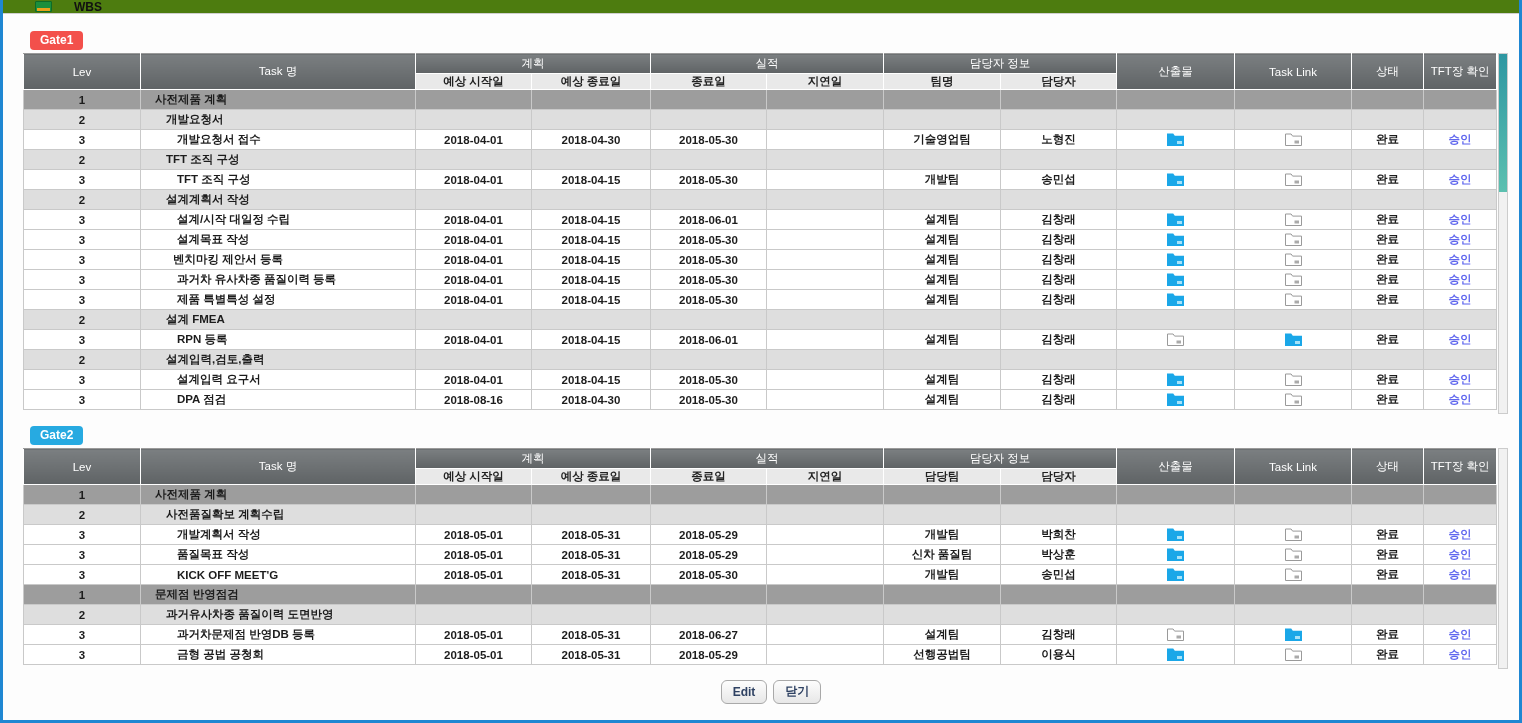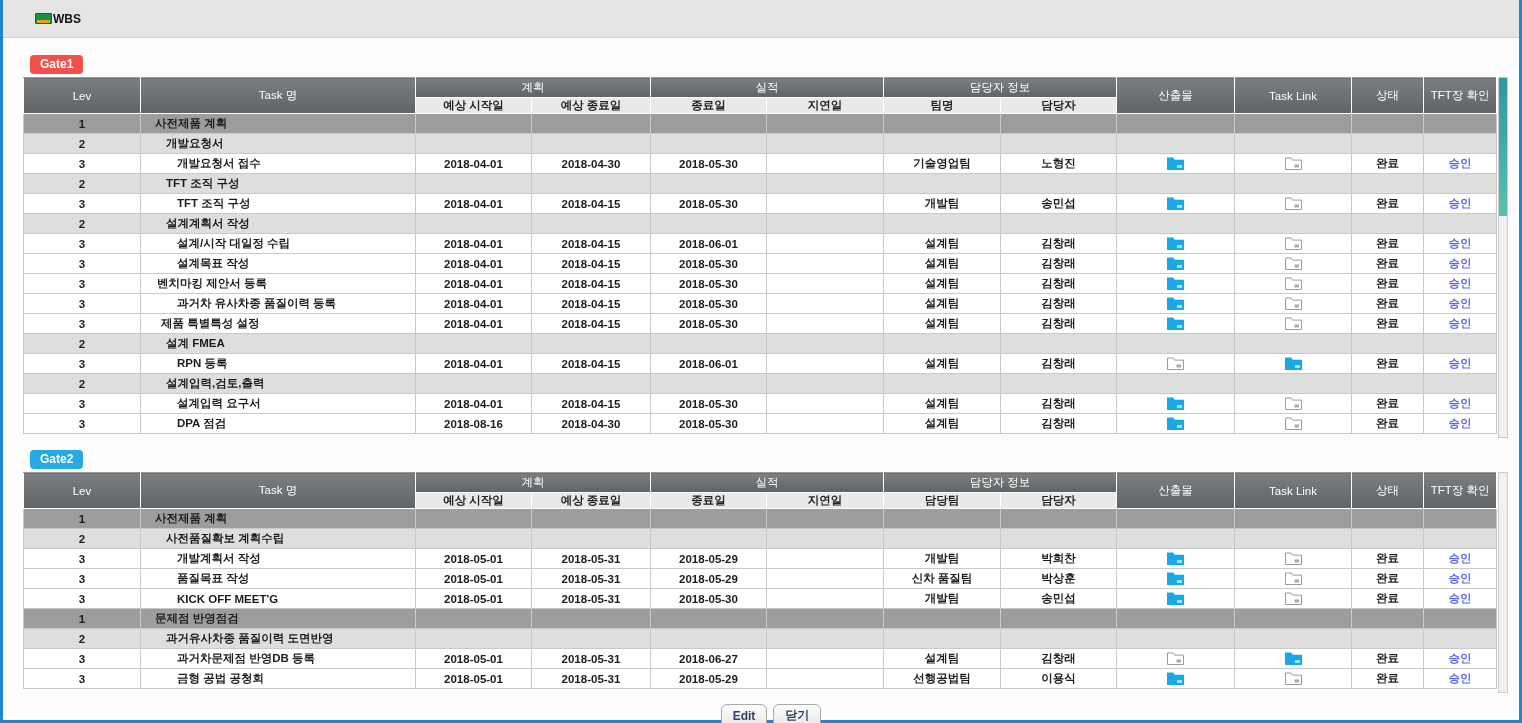--- a/index.html
+++ b/index.html
@@ -10,22 +10,22 @@
   }
   .page {
     width:1522px; height:723px;
     border-left:3px solid #1f87d2;
     border-right:3px solid #1f87d2;
     border-bottom:3px solid #1f87d2;
     background:#fdfdfd;
   }
   
   .titlebar {
-    height:38px; background:#e5e5e5; border-bottom:1px solid #d0d0d0;
-    display:flex; align-items:center; padding-left:32px; gap:1px;
+    height:14px; background:#4d7c0f; border-bottom:1px solid #d0d0d0;
+    display:flex; align-items:center; padding-left:32px; gap:22px;
   }
   .titlebar .title-text { font-size:12px; font-weight:700; color:#111; }
   .win-icon { width:17px; height:13px; display:inline-block; position:relative; }
   .win-icon .body { position:absolute; left:0; top:1px; width:17px; height:11px; background:#1b8f3c; border:1px solid #0d6b28; border-radius:1px; }
   .win-icon .stripe { position:absolute; left:2px; bottom:2px; width:13px; height:3px; background:#e8a21a; }
   
   .content { padding:16px 0 0 20px; }
   .gate-badge {
     display:inline-block; margin-left:7px; margin-bottom:3px;
     padding:2px 10px 3px 10px; border-radius:4px;
@@ -260,21 +260,21 @@
                       </svg></span></td>
                   <td><span class="icon-btn"><svg width="17" height="13" viewBox="0 0 17 13">
                         <path d="M0.5 1h5.6l1.5 2.1h8.9v9.4H0.5z" fill="#ffffff" stroke="#9a9a9a"></path>
                         <rect x="9.5" y="7.5" width="4.5" height="3" fill="#aaaaaa"></rect>
                       </svg></span></td>
                   <td>완료</td>
                   <td><span class="approve">승인</span></td>
                 </tr>
                 <tr class="datarow lev3">
                   <td>3</td>
-                  <td class="taskcell" style="padding-left: 16px;"><span class="tasklink">벤치마킹 제안서 등록</span></td>
+                  <td class="taskcell" style="padding-left: 32px;"><span class="tasklink">벤치마킹 제안서 등록</span></td>
                   <td>2018-04-01</td>
                   <td>2018-04-15</td>
                   <td>2018-05-30</td>
                   <td></td>
                   <td>설계팀</td>
                   <td>김창래</td>
                   <td><span class="icon-btn"><svg width="17" height="13" viewBox="0 0 17 13">
                         <path d="M0 0.5h6.2l1.6 2.2H17V13H0z" fill="#1aa7e8"></path>
                         <rect x="10" y="8" width="5" height="3" fill="#a6e2f8"></rect>
                       </svg></span></td>
@@ -300,21 +300,21 @@
                       </svg></span></td>
                   <td><span class="icon-btn"><svg width="17" height="13" viewBox="0 0 17 13">
                         <path d="M0.5 1h5.6l1.5 2.1h8.9v9.4H0.5z" fill="#ffffff" stroke="#9a9a9a"></path>
                         <rect x="9.5" y="7.5" width="4.5" height="3" fill="#aaaaaa"></rect>
                       </svg></span></td>
                   <td>완료</td>
                   <td><span class="approve">승인</span></td>
                 </tr>
                 <tr class="datarow lev3">
                   <td>3</td>
-                  <td class="taskcell" style="padding-left: 20px; margin-left: 36px;"><span class="tasklink">제품 특별특성 설정</span></td>
+                  <td class="taskcell" style="padding-left: 36px; margin-left: 36px;"><span class="tasklink">제품 특별특성 설정</span></td>
                   <td>2018-04-01</td>
                   <td>2018-04-15</td>
                   <td>2018-05-30</td>
                   <td></td>
                   <td>설계팀</td>
                   <td>김창래</td>
                   <td><span class="icon-btn"><svg width="17" height="13" viewBox="0 0 17 13">
                         <path d="M0 0.5h6.2l1.6 2.2H17V13H0z" fill="#1aa7e8"></path>
                         <rect x="10" y="8" width="5" height="3" fill="#a6e2f8"></rect>
                       </svg></span></td>

